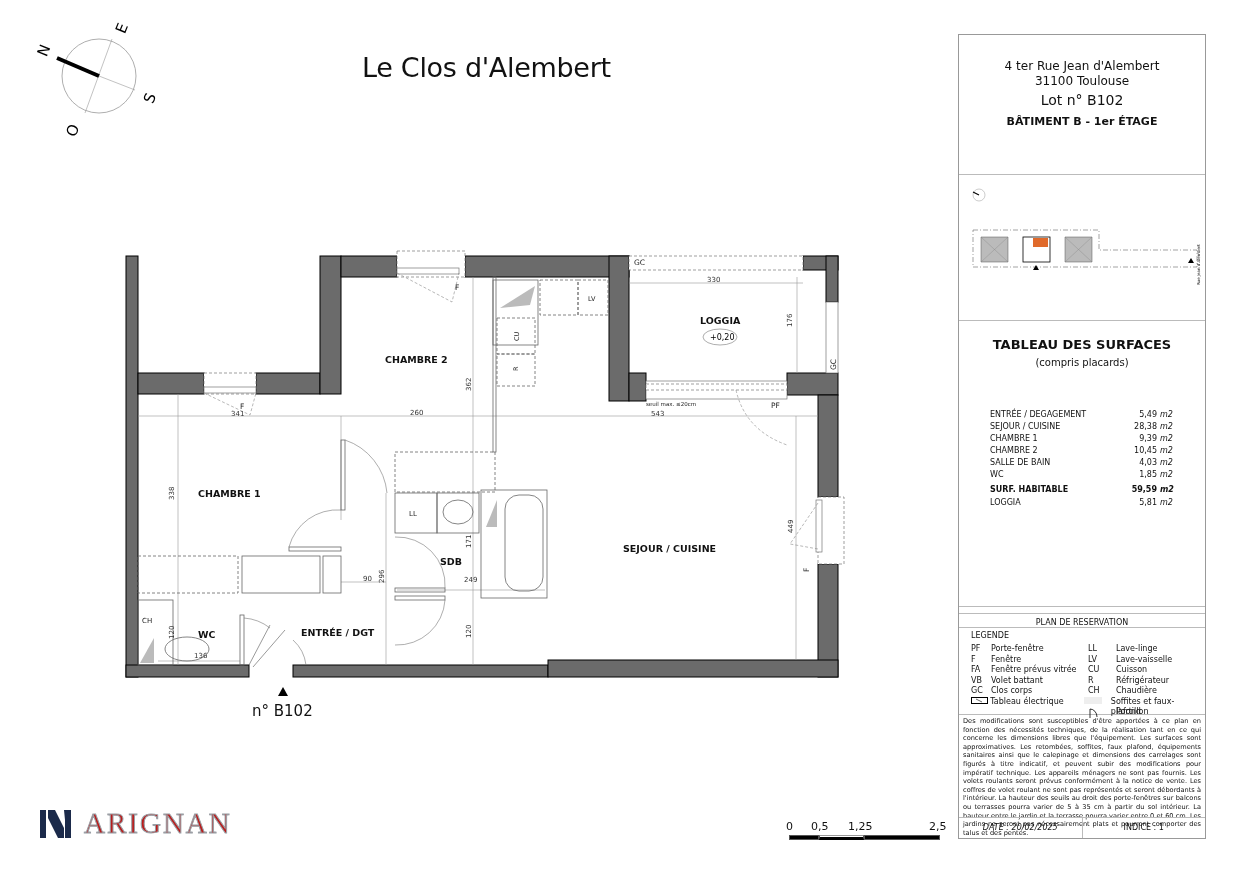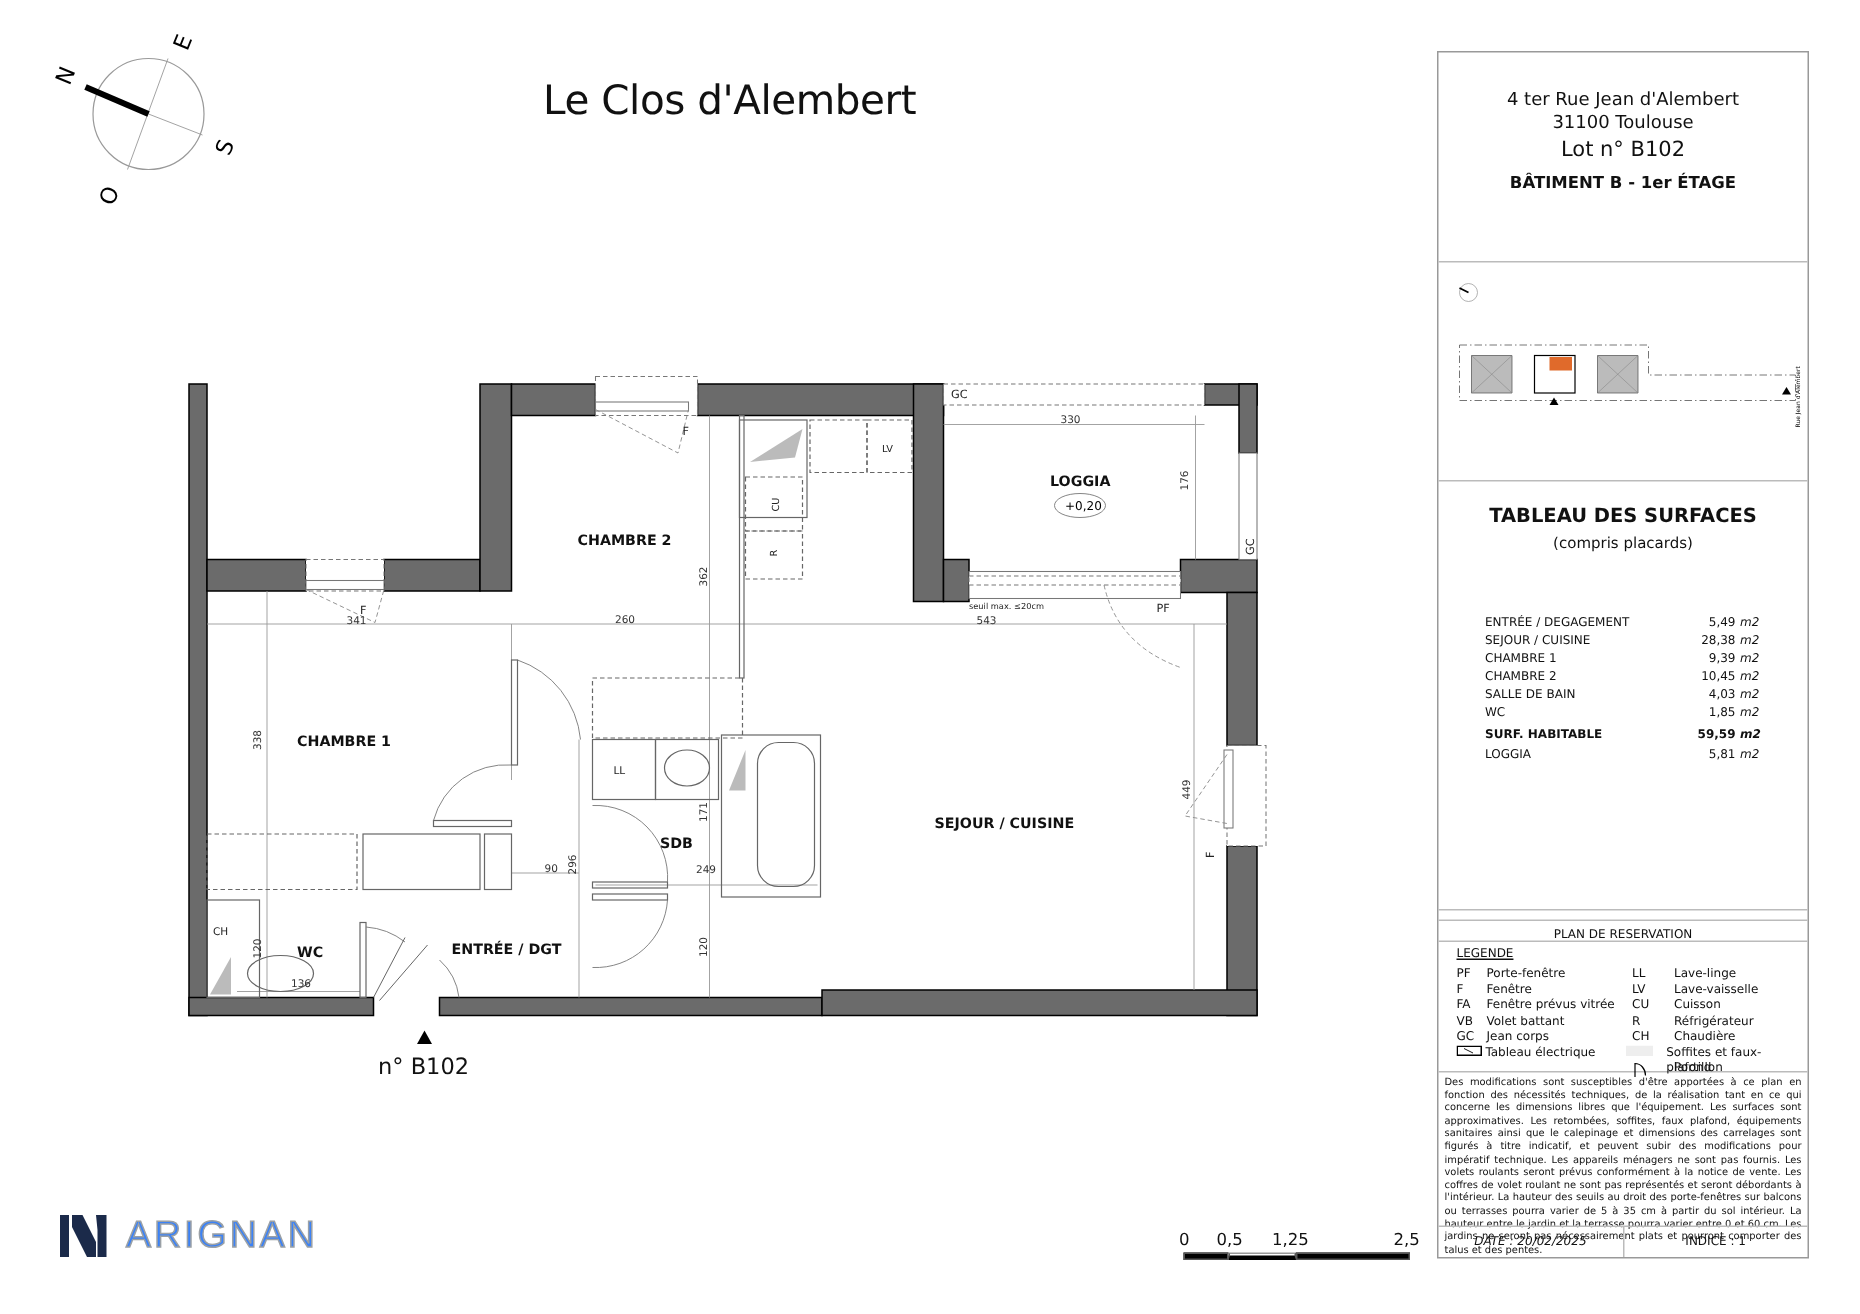--- a/index.html
+++ b/index.html
@@ -2,41 +2,41 @@
 <html><head>
 <meta charset="utf-8">
 <style>
   html, body { margin:0; padding:0; background:#fff; }
   body { width:1240px; height:876px; position:relative; overflow:hidden; font-family:"DejaVu Sans", sans-serif; color:#111; }
   .abs { position:absolute; }
   .title { left:362px; top:52px; font-size:27px; letter-spacing:-0.3px; font-family:"DejaVu Sans", sans-serif; }
   #plan { position:absolute; left:0; top:0; }
   .lot-label { left:252px; top:702px; font-size:15px; }
   .logo { left:40px; top:808px; display:flex; align-items:center; }
-  .logo-text { font-size:25px; letter-spacing:2px; color:#3b82f6; -webkit-text-stroke:1px #9aa0a6; font-family:Liberation Sans, sans-serif; margin-left:4px; line-height:1; }
+  .logo-text { font-size:29px; letter-spacing:2px; color:#b91c1c; -webkit-text-stroke:1px #9aa0a6; font-family:Liberation Serif, serif; margin-left:4px; line-height:1; }
   .scale { left:786px; top:820px; width:160px; height:30px; }
   .scale .lbl { position:absolute; top:0; font-size:11px; }
   .scale .bar { position:absolute; top:15px; height:5px; border:1px solid #555; box-sizing:border-box; }
 
   
   .panel { left:958px; top:34px; width:248px; height:805px; border:1px solid #999; box-sizing:border-box; }
   .sec { position:absolute; left:0; width:100%; border-bottom:1px solid #bbb; box-sizing:border-box; }
   .hdr { text-align:center; }
   .hdr .addr { font-size:12px; line-height:15px; margin-top:24px; }
   .hdr .apt { font-size:14px; line-height:22px; margin-top:8px; }
   .hdr .bat { font-size:11px; font-weight:bold; margin-top:4px; }
   .surf-title { text-align:center; font-weight:bold; font-size:13px; margin-top:16px; }
   .surf-sub { text-align:center; font-size:10px; margin-top:5px; }
   .surf-table { position:absolute; left:31px; top:88px; width:184px; font-size:8px; }
   .surf-row { display:flex; justify-content:space-between; height:12px; line-height:12px; }
   .surf-row.bold { font-weight:bold; height:16px; line-height:18px; }
   .surf-row .val { display:flex; gap:3px; }
   .surf-row .unit { width:14px; text-align:left;font-style:italic; }
   .plan-res { text-align:center; font-size:8px; padding-top:4px; border-bottom:1px solid #bbb; height:14px; box-sizing:border-box; }
-  .legend-title { font-size:8px; margin:3px 0 0 12px;text-decoration:underline; }
+  .legend-title { font-size:8px; margin:3px 0 0 12px; }
   .legend { position:absolute; left:12px; top:30px; width:230px; font-size:8px; }
   .lg-row { display:flex; height:10.5px; line-height:10.5px; }
   .lg-c1 { width:20px; }
   .lg-c2 { width:97px; }
   .lg-c3 { width:28px; }
   .disclaimer { font-size:6.6px; line-height:8.6px; padding:2px 4px 0 4px; text-align:justify; }
   .footer { position:absolute; left:0; bottom:0; width:100%; height:20px; display:flex; border-top:1px solid #bbb; font-size:8px; }
   .footer div { flex:1; text-align:center; line-height:20px; }
   .footer div:first-child { border-right:1px solid #bbb;font-style:italic; }
 </style>
@@ -346,21 +346,21 @@
           <span>Cuisson</span>
         </div>
       <div class="lg-row">
           <span class="lg-c1">VB</span>
           <span class="lg-c2">Volet battant</span>
           <span class="lg-c3">R</span>
           <span>Réfrigérateur</span>
         </div>
       <div class="lg-row">
           <span class="lg-c1">GC</span>
-          <span class="lg-c2">Jean corps</span>
+          <span class="lg-c2">Clos corps</span>
           <span class="lg-c3">CH</span>
           <span>Chaudière</span>
         </div>
       <div class="lg-row">
         <span class="lg-c1"><svg width="17" height="7">
               <rect x="0.5" y="0.5" width="16" height="6" fill="none" stroke="#000"></rect>
               <line x1="5" y1="2" x2="11" y2="5" stroke="#000" stroke-width="0.6"></line>
             </svg></span>
         <span class="lg-c2">Tableau électrique</span>
         <span class="lg-c3"><svg width="18" height="7">

